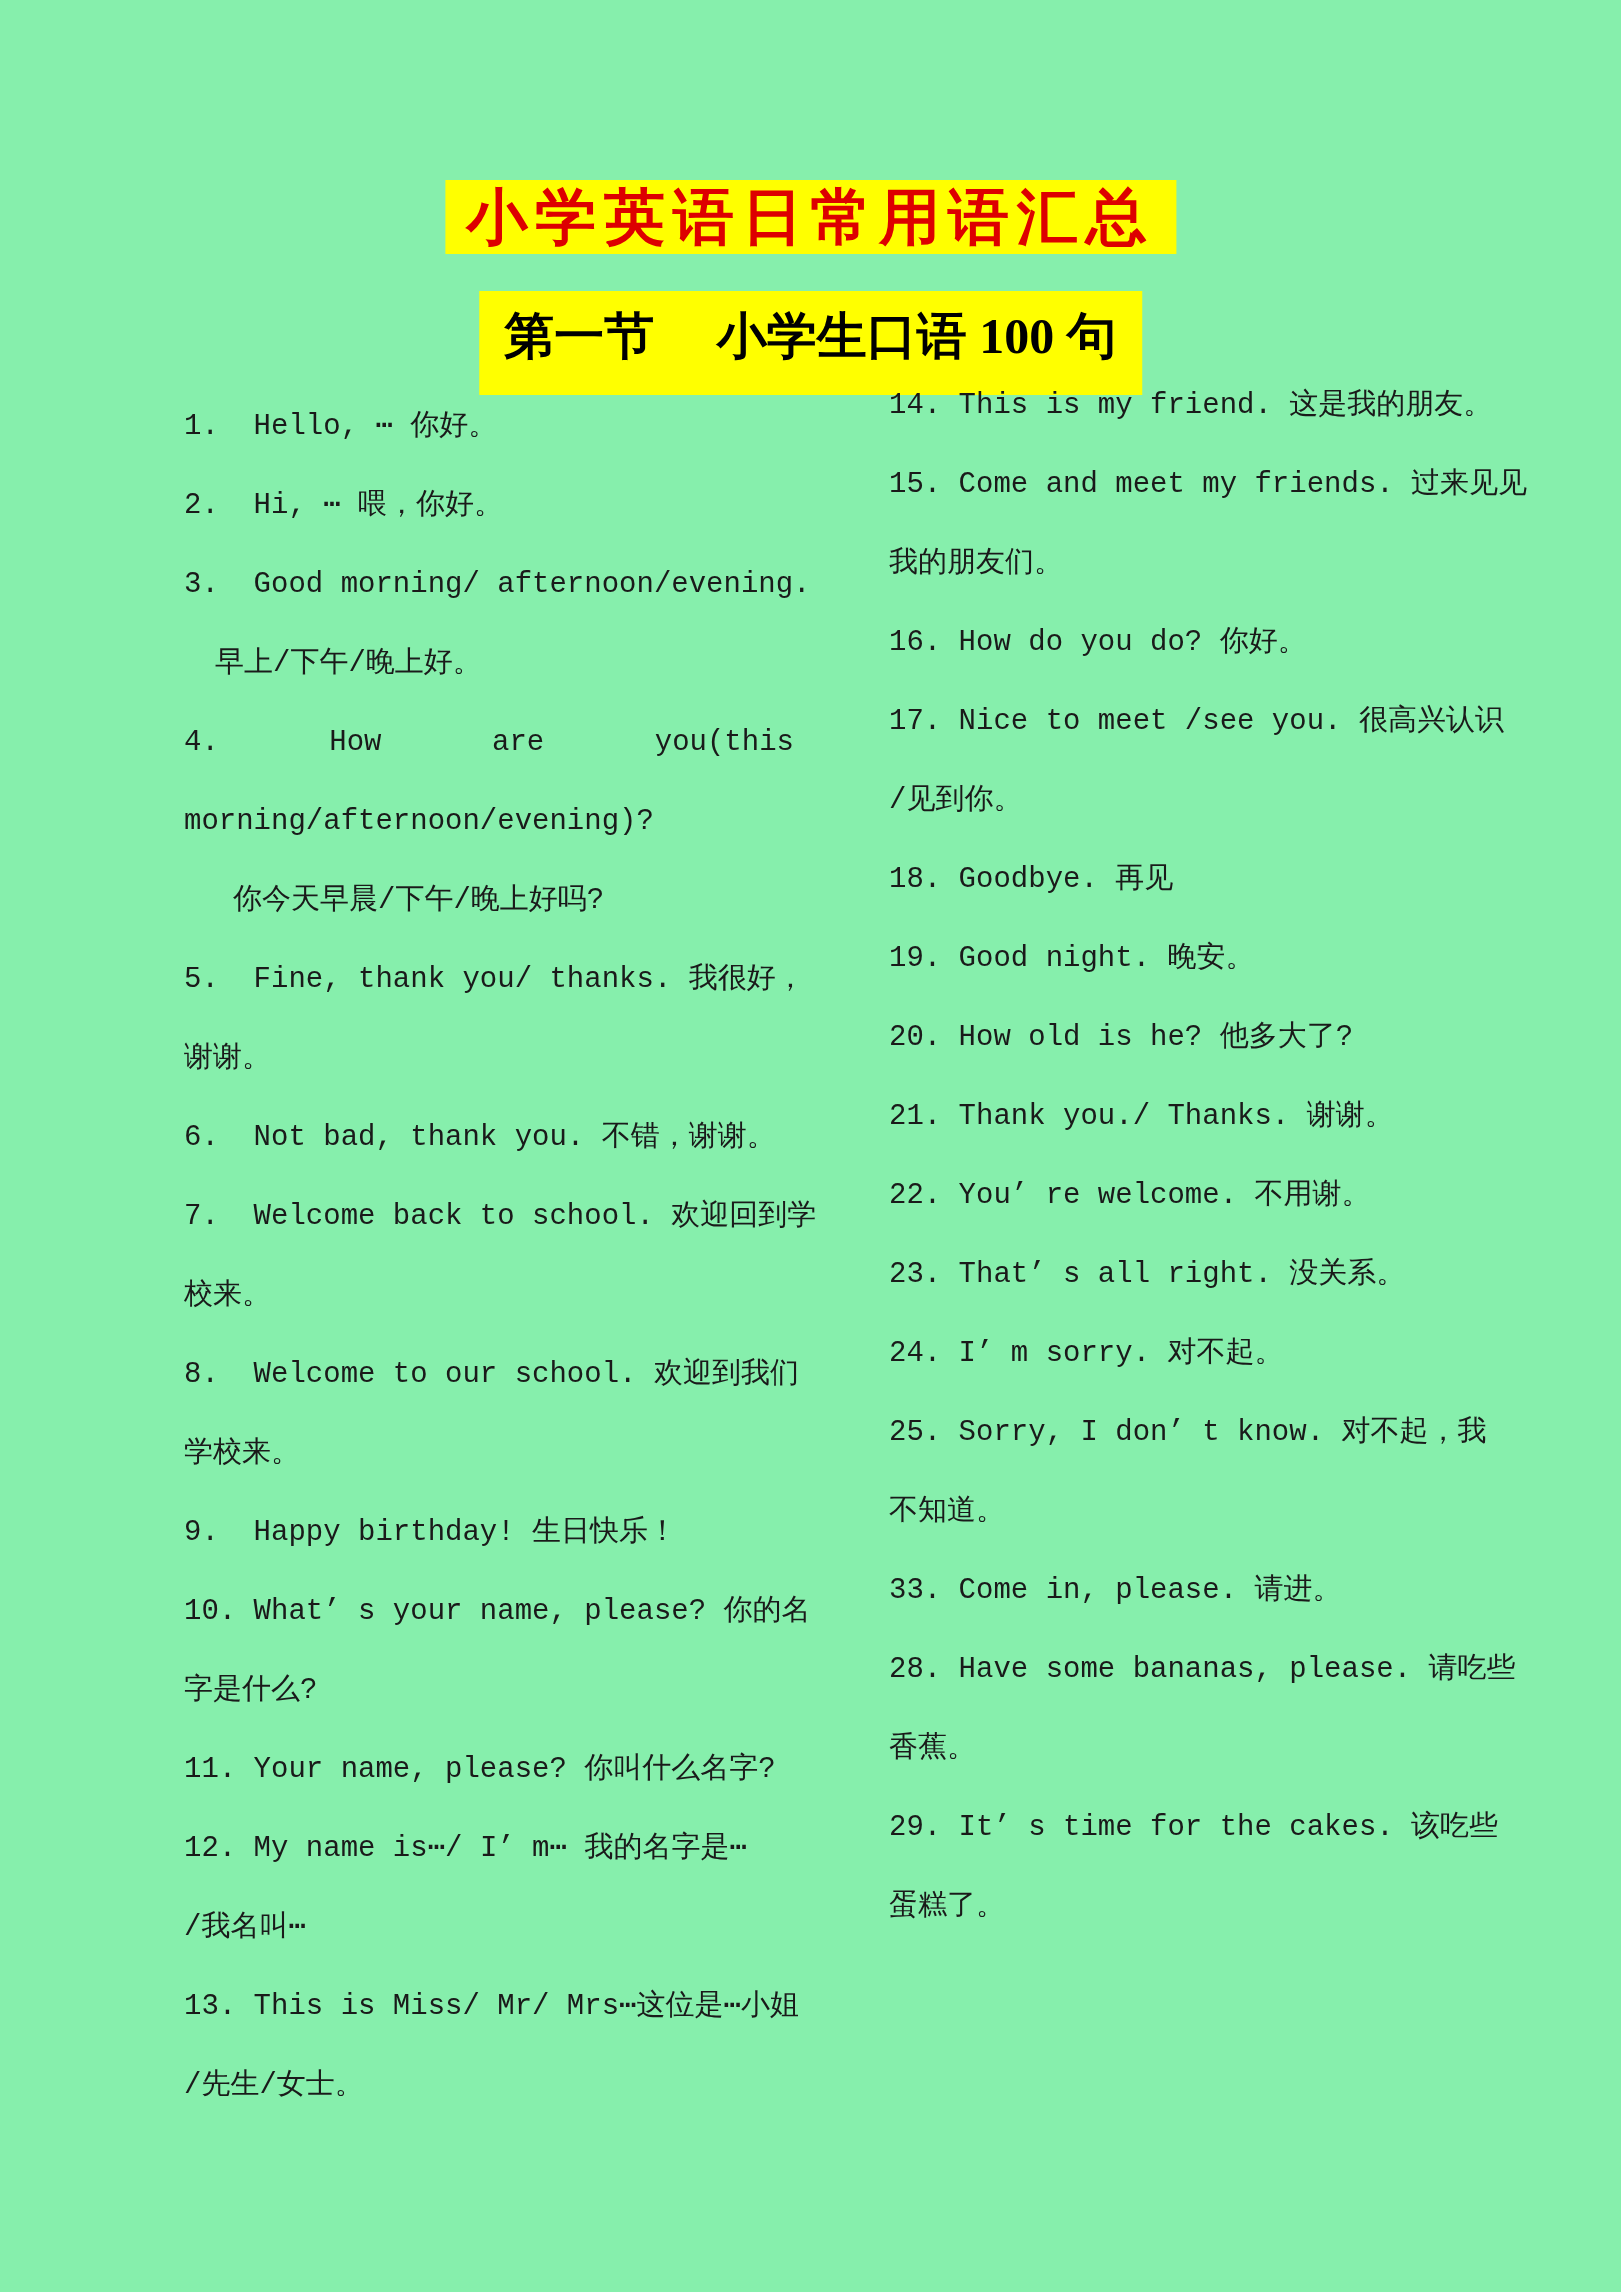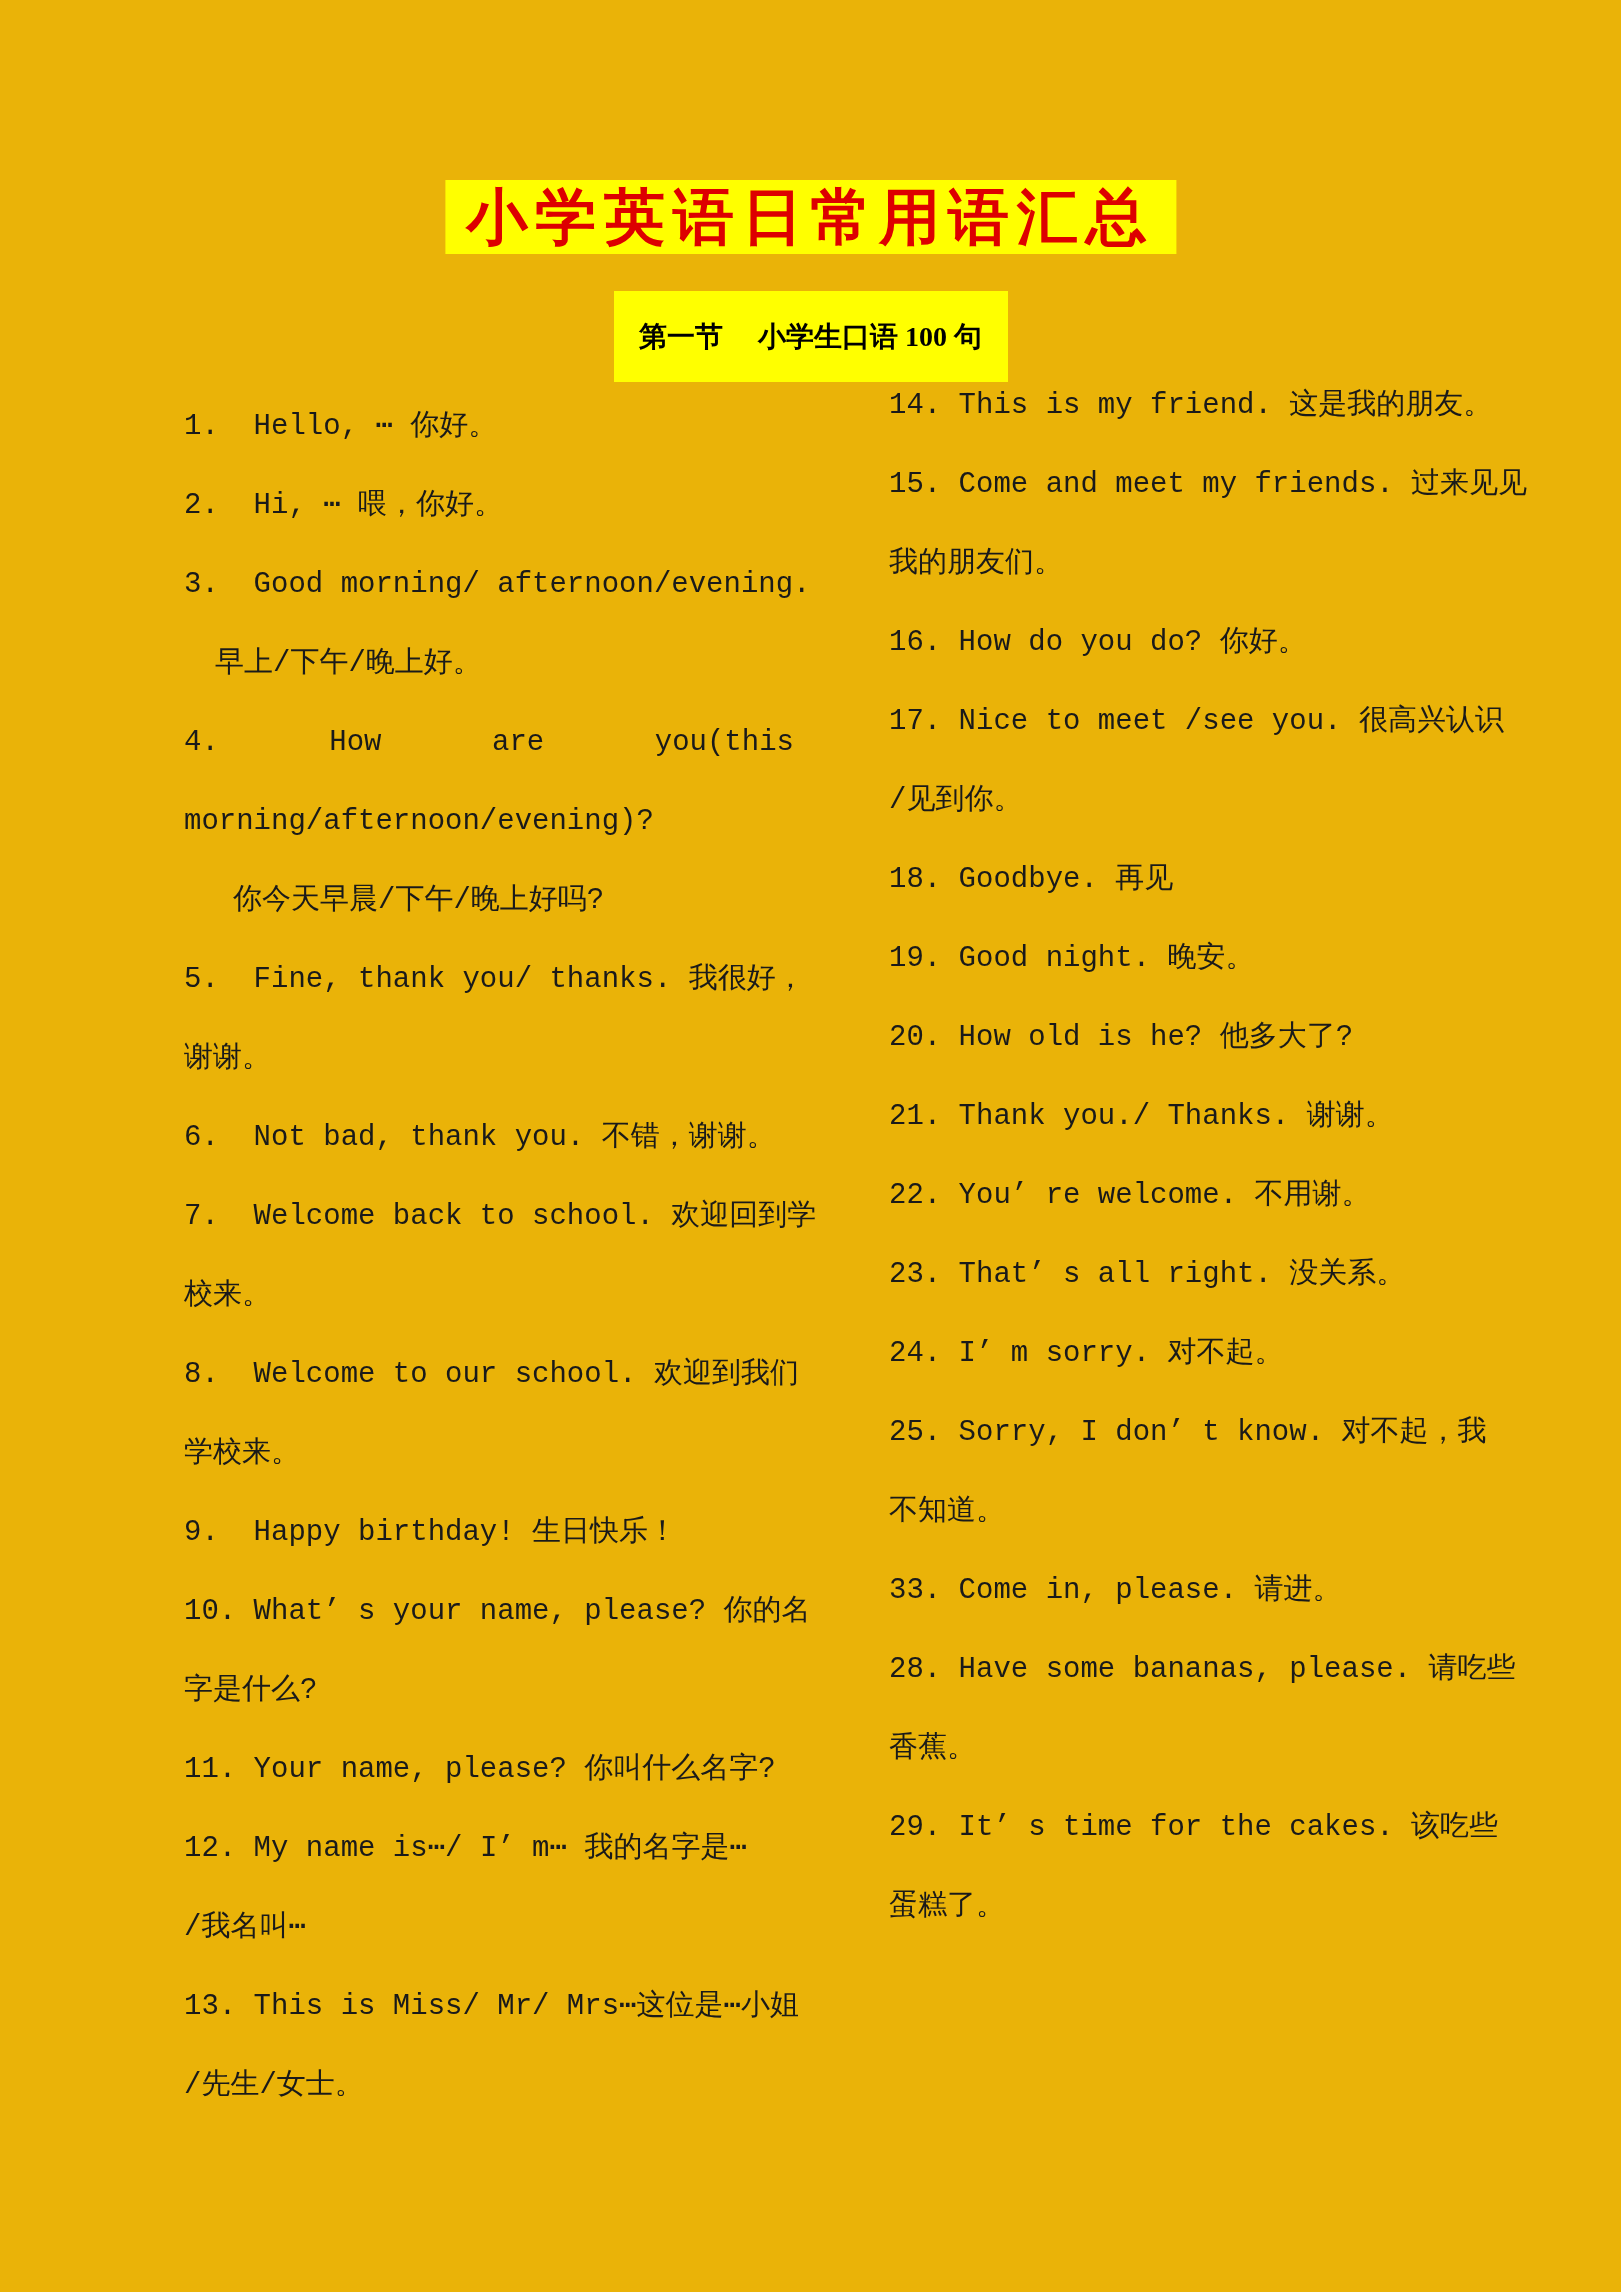--- a/index.html
+++ b/index.html
@@ -4,21 +4,21 @@
 <style>
   html, body {
     margin: 0;
     padding: 0;
     background: #ffffff;
   }
   .page {
     position: relative;
     width: 1621px;
     height: 2293px;
-    background: #eab308;
+    background: #86efac;
     overflow: hidden;
     font-family: "Liberation Mono", "DejaVu Sans Mono", monospace;
     color: #1a1a1a;
   }
   .title-box {
     position: absolute;
     top: 180px;
     left: 50%;
     transform: translateX(-50%);
     height: 74px;
@@ -30,27 +30,27 @@
     font-size: 61px;
     letter-spacing: 7.8px;
     padding: 0 21.6px;
     white-space: pre;
   }
   .subtitle-box {
     position: absolute;
     top: 291px;
     left: 50%;
     transform: translateX(-50%);
-    height: 91px;
+    height: 104px;
     line-height: 91px;
     background: #ffff00;
     color: #000000;
     font-family: "Liberation Serif", serif;
     font-weight: bold;
-    font-size: 28px;
+    font-size: 50px;
     padding: 0 25.5px;
     white-space: pre;
   }
   .col {
     position: absolute;
     font-size: 29px;
   }
   .col-left  { left: 184px; top: 387px; width: 610px; }
   .col-right { left: 842px; top: 366px; width: 618px; margin-left: 47px; }
   .line {

